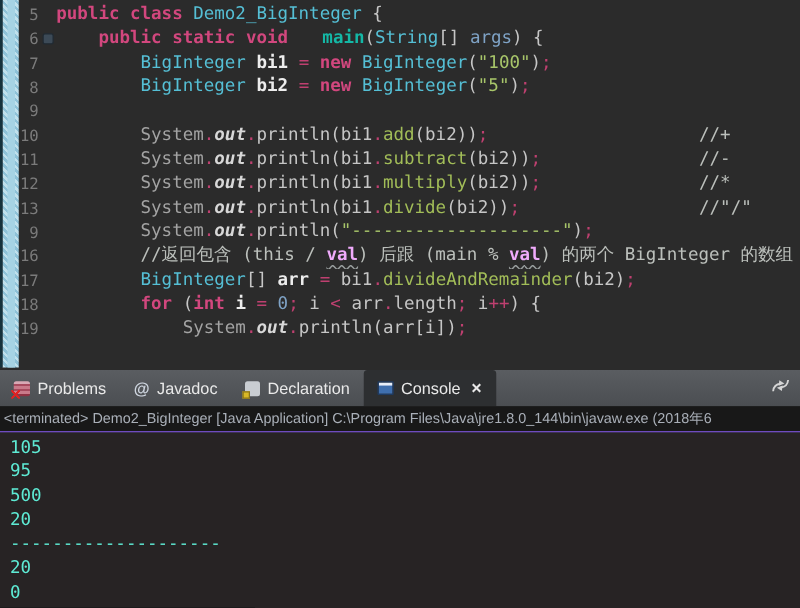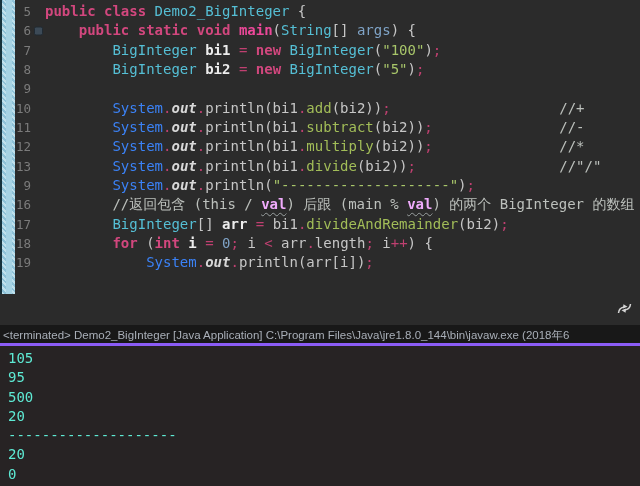--- a/index.html
+++ b/index.html
@@ -15,23 +15,23 @@
   .code-area{position:absolute;left:13px;top:2px;right:0;bottom:0;
              font-family:"DejaVu Sans Mono","Liberation Mono",monospace;font-size:14px;}
   .row{display:flex;height:19.33px;line-height:19.33px;white-space:pre;}
   .gut{position:relative;flex:0 0 18px;text-align:right;color:#7b7b7b;font-size:12.5px;}
   .mark{position:absolute;left:21px;top:50%;transform:translateY(-50%);width:9px;height:9px;
         background:#3c4a57;border:1px solid #202a33;border-radius:2px;box-sizing:border-box;}
   .code{padding-left:14px;color:#c6c6c6;text-align:right;}
   .tk-kw{color:#d2477e;font-weight:bold;}
   .tk-op{color:#bf4070;}
   .tk-type{color:#55bfd5;}
-  .tk-sys{color:#3b82f6;}
+  .tk-sys{color:#a3a3a3;}
   .tk-meth{color:#a2bd58;}
-  .tk-methb{color:#ec4899;font-weight:bold;}
+  .tk-methb{color:#14b8a6;font-weight:bold;margin-left:19px;}
   .tk-str{color:#a8c66a;}
   .tk-var{color:#ededed;font-weight:bold;}
   .tk-num{color:#7fa3c6;}
   .tk-out{color:#d8d8d8;font-weight:bold;font-style:italic;}
   .tk-plain{color:#c6c6c6;}
   .tk-cmt{color:#bcc0bc;}
   .tk-cmtw{color:#f0abfc;text-decoration:underline wavy #9aa0a0 1px;text-underline-offset:3px;font-weight:bold;}
 
   
   .tabbar{position:absolute;left:0;top:296px;width:640px;height:29px;
@@ -49,21 +49,21 @@
   .javadoc-icon{color:#cfd6e0;font-weight:bold;font-size:13px;line-height:13px;}
   .declaration-icon{width:12px;height:12px;background:#c9cdd2;border-radius:2px;position:relative;}
   .declaration-icon::after{content:"";position:absolute;left:-2px;bottom:-2px;width:6px;height:6px;
       background:#d9b826;border:1px solid #8a741a;box-sizing:border-box;}
   .console-icon{width:13px;height:11px;border:1px solid #1e3a60;border-radius:1px;box-sizing:border-box;
       background:linear-gradient(#e8eef8 0 2px,#9fb6d9 2px 3px,#3f6fae 3px);}
   .restore{position:absolute;right:7px;top:6px;}
 
   
   .console-header{position:absolute;left:0;top:325px;width:640px;height:21px;background:#181818;
-      border-bottom:3px solid #8b5cf6;box-sizing:border-box;color:#a9afb8;font-size:11.5px;
+      border-bottom:1px solid #8b5cf6;box-sizing:border-box;color:#a9afb8;font-size:11.5px;
       line-height:20px;padding-left:3px;white-space:nowrap;overflow:hidden;}
   .console-body{position:absolute;left:0;top:346px;width:640px;height:152px;background:#272324;
       color:#5eead4;font-family:"DejaVu Sans Mono","Liberation Mono",monospace;font-size:14px;
       padding:3px 2px 0 8px;box-sizing:border-box;overflow:hidden;}
   .cline{height:19.3px;line-height:19.3px;white-space:pre;}
 </style>
 </head>
 <body>
 
 <div class="screen">
@@ -81,20 +81,40 @@
         <div class="row"><span class="gut">12</span><span class="code"><span class="tk-plain">        </span><span class="tk-sys">System</span><span class="tk-op">.</span><span class="tk-out">out</span><span class="tk-op">.</span><span class="tk-plain">println(bi1</span><span class="tk-op">.</span><span class="tk-meth">multiply</span><span class="tk-plain">(bi2))</span><span class="tk-op">;</span><span class="tk-plain">               </span><span class="tk-cmt">//*</span></span></div>
         <div class="row"><span class="gut">13</span><span class="code"><span class="tk-plain">        </span><span class="tk-sys">System</span><span class="tk-op">.</span><span class="tk-out">out</span><span class="tk-op">.</span><span class="tk-plain">println(bi1</span><span class="tk-op">.</span><span class="tk-meth">divide</span><span class="tk-plain">(bi2))</span><span class="tk-op">;</span><span class="tk-plain">                 </span><span class="tk-cmt">//"/"</span></span></div>
         <div class="row"><span class="gut">9</span><span class="code"><span class="tk-plain">        </span><span class="tk-sys">System</span><span class="tk-op">.</span><span class="tk-out">out</span><span class="tk-op">.</span><span class="tk-plain">println(</span><span class="tk-str">"--------------------"</span><span class="tk-plain">)</span><span class="tk-op">;</span></span></div>
         <div class="row"><span class="gut">16</span><span class="code"><span class="tk-plain">        </span><span class="tk-cmt">//返回包含 (this / </span><span class="tk-cmtw">val</span><span class="tk-cmt">) 后跟 (main % </span><span class="tk-cmtw">val</span><span class="tk-cmt">) 的两个 BigInteger 的数组</span></span></div>
         <div class="row"><span class="gut">17</span><span class="code"><span class="tk-plain">        </span><span class="tk-type">BigInteger</span><span class="tk-plain">[] </span><span class="tk-var">arr</span><span class="tk-plain"> </span><span class="tk-op">=</span><span class="tk-plain"> bi1</span><span class="tk-op">.</span><span class="tk-meth">divideAndRemainder</span><span class="tk-plain">(bi2)</span><span class="tk-op">;</span></span></div>
         <div class="row"><span class="gut">18</span><span class="code"><span class="tk-plain">        </span><span class="tk-kw">for</span><span class="tk-plain"> (</span><span class="tk-kw">int</span><span class="tk-plain"> </span><span class="tk-var">i</span><span class="tk-plain"> </span><span class="tk-op">=</span><span class="tk-plain"> </span><span class="tk-num">0</span><span class="tk-op">;</span><span class="tk-plain"> i </span><span class="tk-op">&lt;</span><span class="tk-plain"> arr</span><span class="tk-op">.</span><span class="tk-plain">length</span><span class="tk-op">;</span><span class="tk-plain"> i</span><span class="tk-op">++</span><span class="tk-plain">) {</span></span></div>
         <div class="row"><span class="gut">19</span><span class="code"><span class="tk-plain">            </span><span class="tk-sys">System</span><span class="tk-op">.</span><span class="tk-out">out</span><span class="tk-op">.</span><span class="tk-plain">println(arr[i])</span><span class="tk-op">;</span></span></div>
       </div>
   </div>
 
+  <div class="tabbar">
+
+  <div class="tab">
+        <span class="ticon problems-icon"></span>
+        <span class="tlabel">Problems</span>
+      </div>
+      <div class="tab">
+        <span class="ticon javadoc-icon">@</span>
+        <span class="tlabel">Javadoc</span>
+      </div>
+      <div class="tab">
+        <span class="ticon declaration-icon"></span>
+        <span class="tlabel">Declaration</span>
+      </div>
+      <div class="tab active">
+        <span class="ticon console-icon"></span>
+        <span class="tlabel">Console</span>
+        <span class="tclose">✕</span>
+      </div>
+    </div>
   <svg class="restore" width="17" height="15" viewBox="0 0 17 15" style="position:absolute;right:7px;top:301px;">
     <path d="M2.5 12 q0.5 -5.5 6 -6" fill="none" stroke="#d5d5d5" stroke-width="1.5"></path>
     <path d="M7.5 3.2 l4 2.6 -4.6 1.8 z" fill="#d5d5d5"></path>
     <path d="M14.5 3 q-0.5 5.5 -6 6" fill="none" stroke="#d5d5d5" stroke-width="1.5"></path>
     <path d="M9.5 11.8 l-4 -2.6 4.6 -1.8 z" fill="#d5d5d5"></path>
   </svg>
 
   <div class="console-header">
     <span>&lt;terminated&gt; Demo2_BigInteger [Java Application] C:\Program Files\Java\jre1.8.0_144\bin\javaw.exe (2018年6</span>
   </div>

